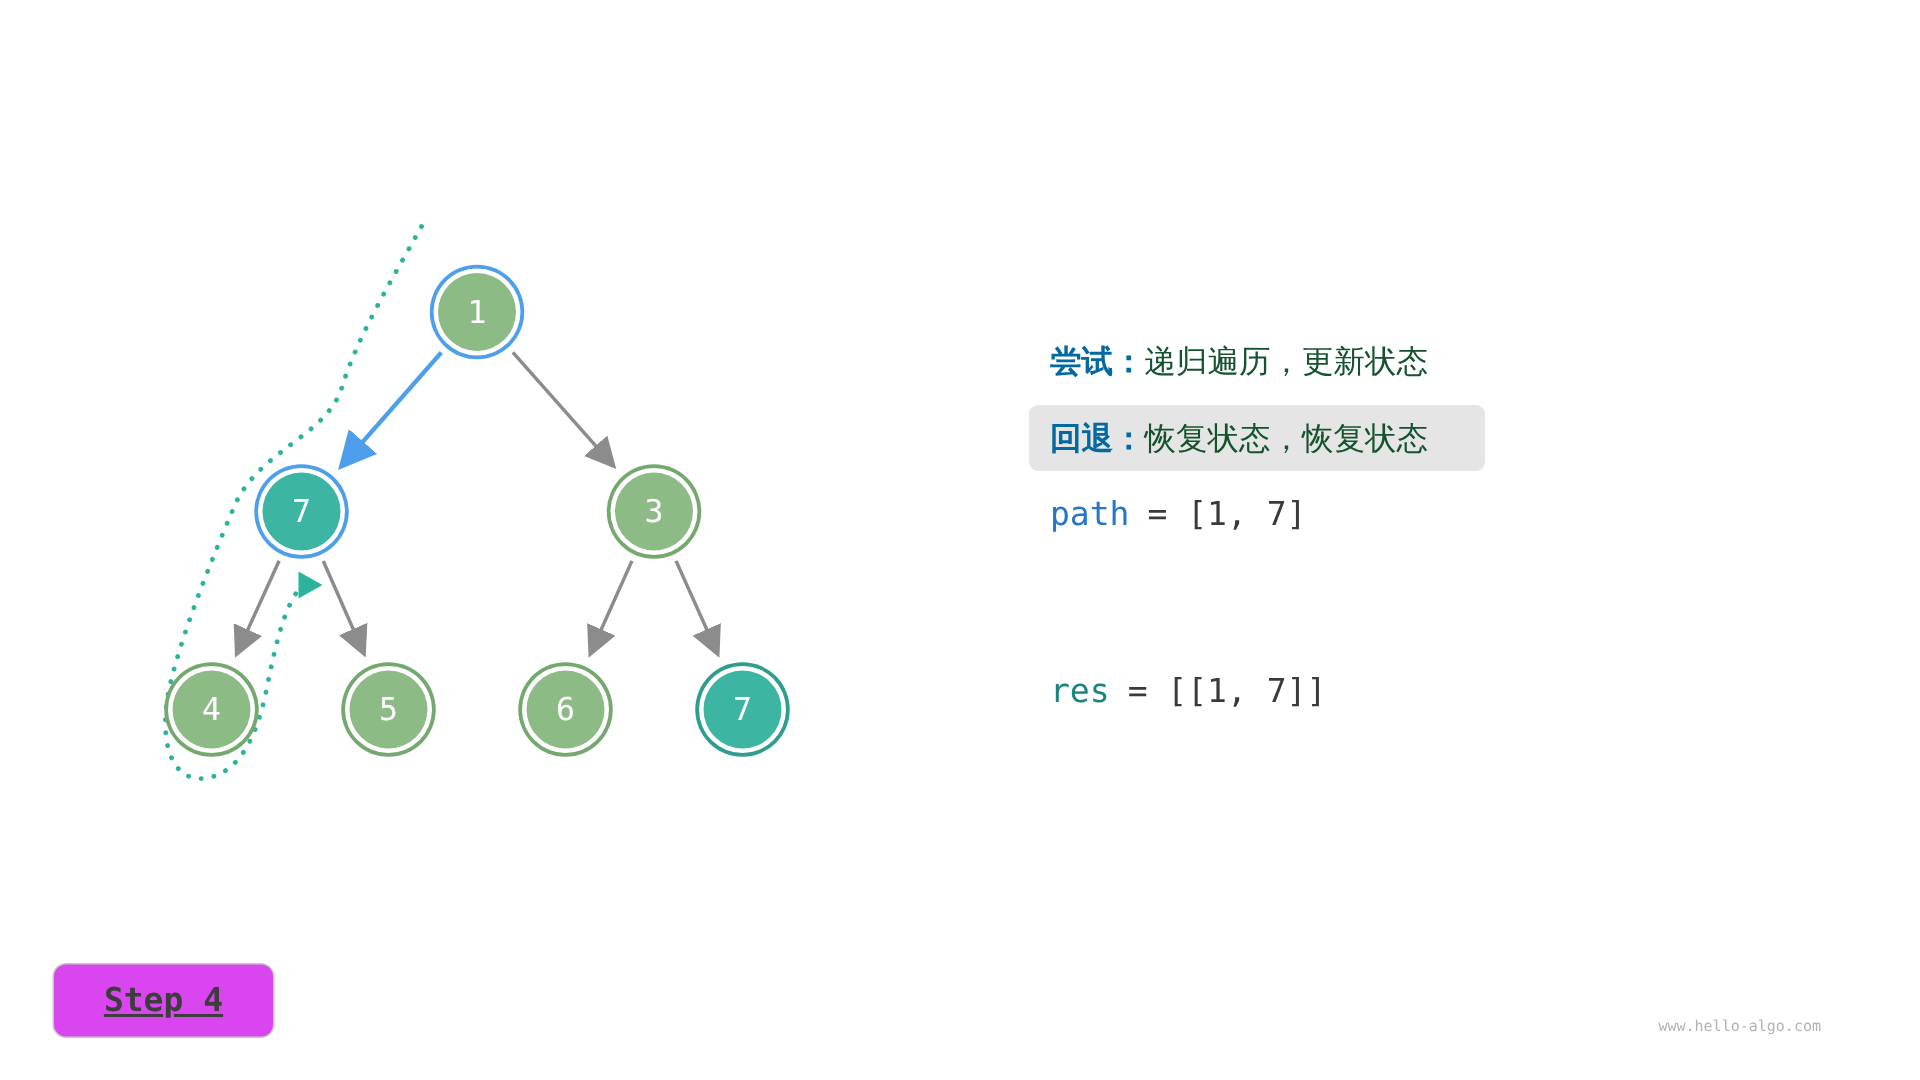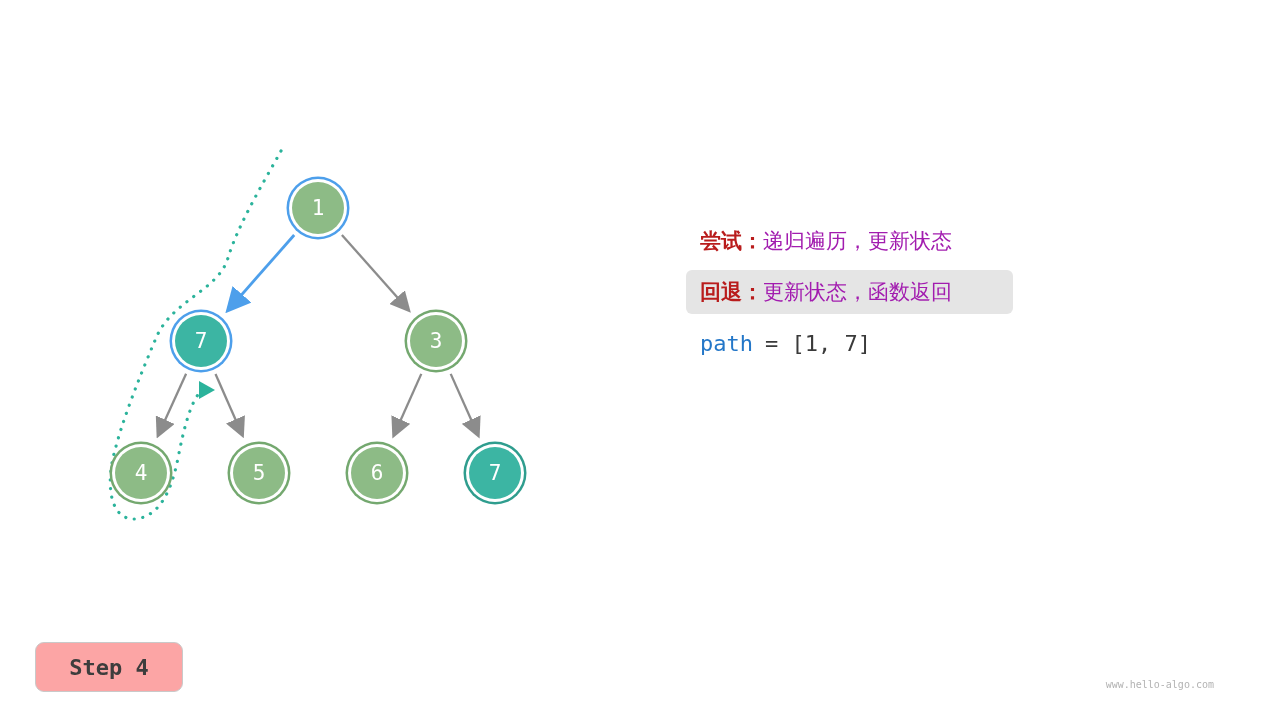--- a/index.html
+++ b/index.html
@@ -18,40 +18,40 @@
   .node {
     position:absolute; width:52px; height:52px; margin-left:-26px; margin-top:-26px;
     border-radius:50%; display:flex; align-items:center; justify-content:center;
     color:#fff; font-family:"DejaVu Sans Mono",monospace; font-size:21px; font-weight:500;
   }
   .node.green { background:var(--green-fill); box-shadow:0 0 0 3px #fff, 0 0 0 5.5px var(--green-stroke); }
   .node.teal  { background:var(--teal-fill);  box-shadow:0 0 0 3px #fff, 0 0 0 5.5px var(--teal-stroke); }
   .node.ring  { box-shadow:0 0 0 3px #fff, 0 0 0 5.5px var(--blue-accent); }
 
   .info-line { position:absolute; left:700px; white-space:nowrap; line-height:28px; }
-  .cjk-label { font-weight:bold; color:#b91c1c; font-size:21px; }
-  .cjk-text  { color:#a21caf; font-size:21px; }
+  .cjk-label { font-weight:bold; color:#0369a1; font-size:21px; }
+  .cjk-text  { color:#14532d; font-size:21px; }
 
   .highlight-box {
-    position:absolute; left:686px; top:270px; width:327px; height:44px;
+    position:absolute; left:686px; top:270px; width:304px; height:44px;
     background:var(--highlight-bg); border-radius:6px;
     display:flex; align-items:center; padding-left:14px; white-space:nowrap;
   }
 
   .code-line { position:absolute; left:700px; white-space:nowrap; font-family:"DejaVu Sans Mono",monospace; font-size:22px; color:#3a3a3a; line-height:28px; }
   .code-var { font-weight:normal; }
   .code-var.path-color { color:var(--path-blue); }
   .code-var.res-color  { color:var(--res-teal); }
   .code-rest { margin-left:12px; color:#3a3a3a;margin-top:15px; }
 
   .step-badge {
     position:absolute; left:35px; top:642px; width:148px; height:50px;
-    border:1.6px solid #c9c9c9; border-radius:9px; background:#fca5a5;
+    border:1.6px solid #c9c9c9; border-radius:9px; background:#d946ef;
     display:flex; align-items:center; justify-content:center;
-    font-family:"DejaVu Sans Mono",monospace; font-weight:bold; font-size:22px; color:#3d3d3d;
+    font-family:"DejaVu Sans Mono",monospace; font-weight:bold; font-size:22px; color:#3d3d3d;text-decoration:underline;
   }
 
   .watermark {
     position:absolute; right:66px; top:679px;
     font-family:"DejaVu Sans Mono",monospace; font-size:10px; color:#b3b3b3;
   }
 </style>
 </head>
 <body>
 
@@ -96,25 +96,28 @@
       <div class="node green" style="left: 377px; top: 473px;">6</div>
       <div class="node teal" style="left: 495px; top: 473px;">7</div>
     </div>
 
   <div class="info-line" style="top:227px;">
     <span class="cjk-label">尝试：</span><span class="cjk-text">递归遍历，更新状态</span>
   </div>
 
   <div class="highlight-box">
     <span class="cjk-label">回退：</span>
-      <span class="cjk-text">更新状态，函数返回</span>
+      <span class="cjk-text">恢复状态，恢复状态</span>
   </div>
 
   <div class="code-line" style="top:330px;">
     <span class="code-var path-color">path</span><span class="code-rest">= [1, 7]</span>
   </div>
 
+  <div class="code-line" style="top:448px;">
+    <span class="code-var res-color">res</span><span class="code-rest">= [[1, 7]]</span>
+  </div>
 
   <div class="step-badge">Step 4</div>
 
   <div class="watermark">www.hello-algo.com</div>
 
 </div>
 
 </body></html>

